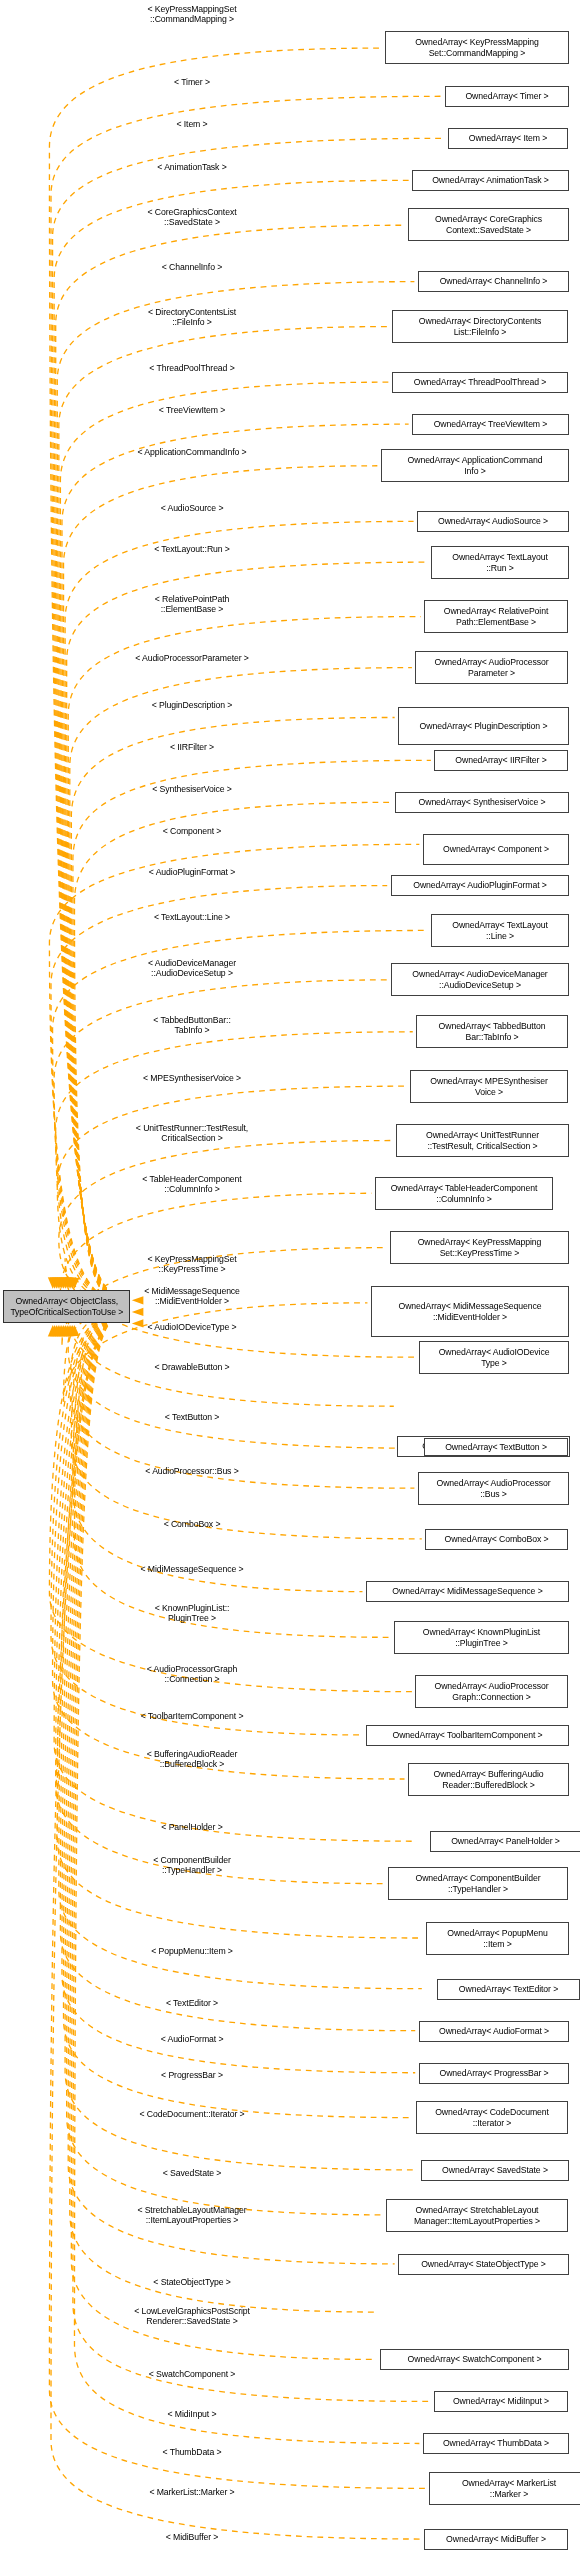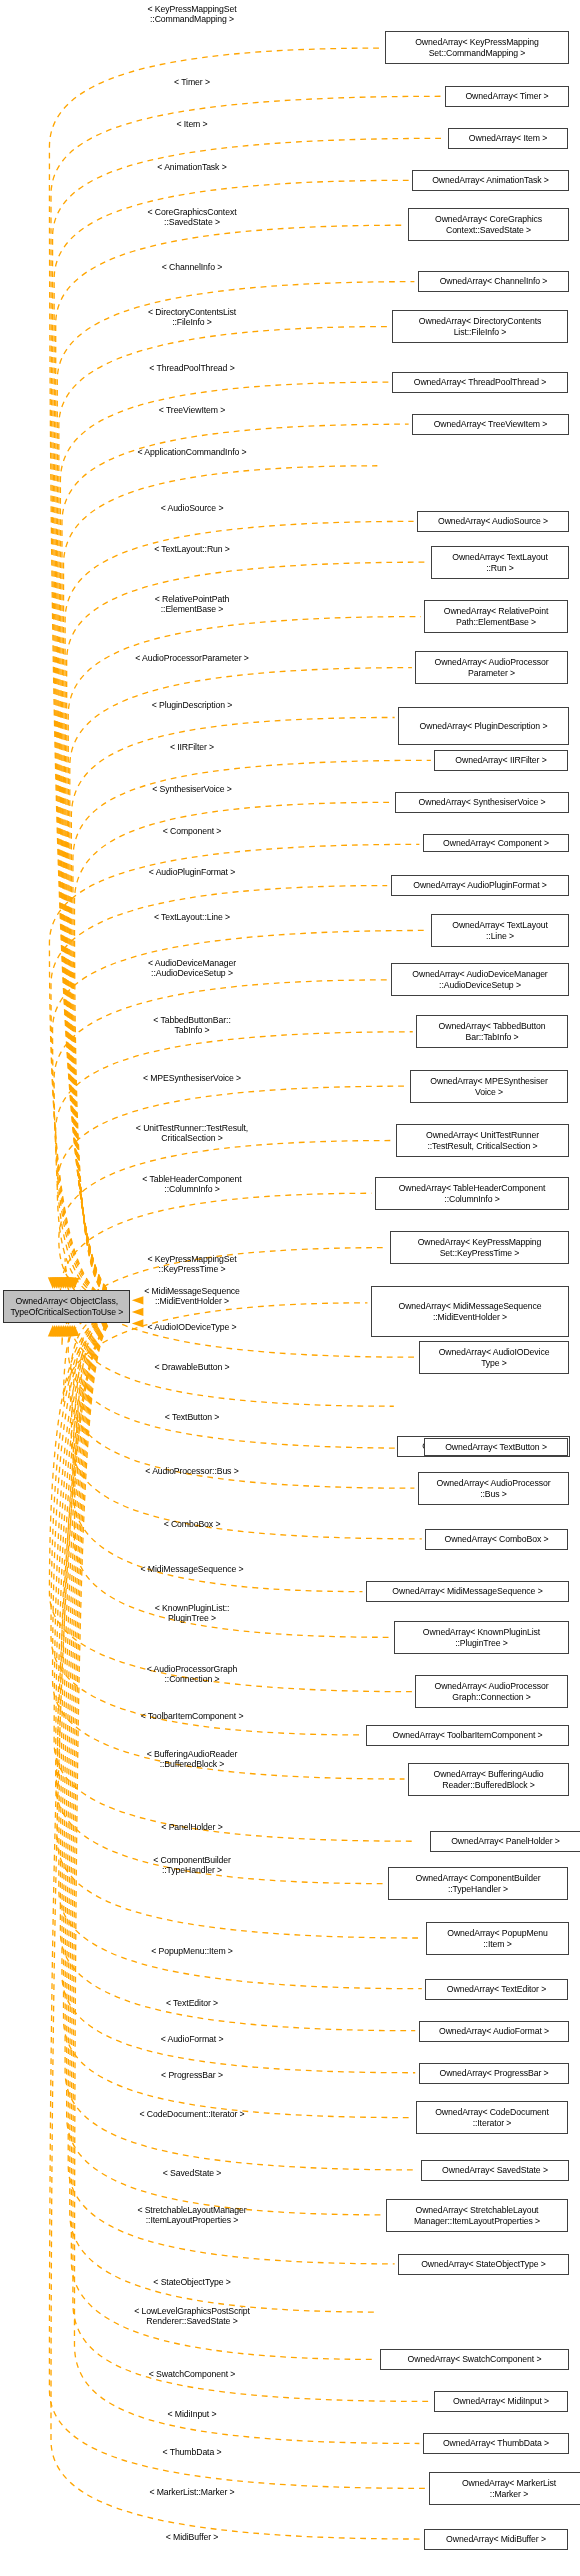--- a/index.html
+++ b/index.html
@@ -145,40 +145,42 @@
     <div class="node" style="left: 418px; top: 271px; width: 151px; height: 20.6px;">OwnedArray&lt; ChannelInfo &gt;</div>
     <div class="edge-label" style="left: 192px; top: 262px;">&lt; ChannelInfo &gt;</div>
     <div class="node" style="left: 392px; top: 310px; width: 176px; height: 33px;">OwnedArray&lt; DirectoryContents
 List::FileInfo &gt;</div>
     <div class="edge-label" style="left: 192px; top: 307px;">&lt; DirectoryContentsList
 ::FileInfo &gt;</div>
     <div class="node" style="left: 392px; top: 372px; width: 176px; height: 20.6px;">OwnedArray&lt; ThreadPoolThread &gt;</div>
     <div class="edge-label" style="left: 192px; top: 363px;">&lt; ThreadPoolThread &gt;</div>
     <div class="node" style="left: 412px; top: 414px; width: 157px; height: 20.6px;">OwnedArray&lt; TreeViewItem &gt;</div>
     <div class="edge-label" style="left: 192px; top: 405px;">&lt; TreeViewItem &gt;</div>
+    <div class="node" style="left: 381px; top: 449px; width: 188px; height: 33px;">OwnedArray&lt; ApplicationCommand
+Info &gt;</div>
     <div class="edge-label" style="left: 192px; top: 447px;">&lt; ApplicationCommandInfo &gt;</div>
     <div class="node" style="left: 417px; top: 511px; width: 152px; height: 20.6px;">OwnedArray&lt; AudioSource &gt;</div>
     <div class="edge-label" style="left: 192px; top: 503px;">&lt; AudioSource &gt;</div>
     <div class="node" style="left: 431px; top: 546px; width: 138px; height: 33px;">OwnedArray&lt; TextLayout
 ::Run &gt;</div>
     <div class="edge-label" style="left: 192px; top: 544px;">&lt; TextLayout::Run &gt;</div>
     <div class="node" style="left: 424px; top: 600px; width: 144px; height: 33px;">OwnedArray&lt; RelativePoint
 Path::ElementBase &gt;</div>
     <div class="edge-label" style="left: 192px; top: 594px;">&lt; RelativePointPath
 ::ElementBase &gt;</div>
     <div class="node" style="left: 415px; top: 651px; width: 153px; height: 33px;">OwnedArray&lt; AudioProcessor
 Parameter &gt;</div>
     <div class="edge-label" style="left: 192px; top: 653px;">&lt; AudioProcessorParameter &gt;</div>
     <div class="node" style="left: 398px; top: 707px; width: 171px; height: 38px;">OwnedArray&lt; PluginDescription &gt;</div>
     <div class="edge-label" style="left: 192px; top: 700px;">&lt; PluginDescription &gt;</div>
     <div class="node" style="left: 434px; top: 750px; width: 134px; height: 20.6px;">OwnedArray&lt; IIRFilter &gt;</div>
     <div class="edge-label" style="left: 192px; top: 742px;">&lt; IIRFilter &gt;</div>
     <div class="node" style="left: 395px; top: 792px; width: 174px; height: 20.6px;">OwnedArray&lt; SynthesiserVoice &gt;</div>
     <div class="edge-label" style="left: 192px; top: 784px;">&lt; SynthesiserVoice &gt;</div>
-    <div class="node" style="left: 423px; top: 834px; width: 146px; height: 18px;">OwnedArray&lt; Component &gt;</div>
+    <div class="node" style="left: 423px; top: 834px; width: 146px; height: 31px;">OwnedArray&lt; Component &gt;</div>
     <div class="edge-label" style="left: 192px; top: 826px;">&lt; Component &gt;</div>
     <div class="node" style="left: 391px; top: 875px; width: 178px; height: 20.6px;">OwnedArray&lt; AudioPluginFormat &gt;</div>
     <div class="edge-label" style="left: 192px; top: 867px;">&lt; AudioPluginFormat &gt;</div>
     <div class="node" style="left: 431px; top: 914px; width: 138px; height: 33px;">OwnedArray&lt; TextLayout
 ::Line &gt;</div>
     <div class="edge-label" style="left: 192px; top: 912px;">&lt; TextLayout::Line &gt;</div>
     <div class="node" style="left: 391px; top: 963px; width: 178px; height: 33px;">OwnedArray&lt; AudioDeviceManager
 ::AudioDeviceSetup &gt;</div>
     <div class="edge-label" style="left: 192px; top: 958px;">&lt; AudioDeviceManager
 ::AudioDeviceSetup &gt;</div>
@@ -186,21 +188,21 @@
 Bar::TabInfo &gt;</div>
     <div class="edge-label" style="left: 192px; top: 1015px;">&lt; TabbedButtonBar::
 TabInfo &gt;</div>
     <div class="node" style="left: 410px; top: 1070px; width: 158px; height: 33px;">OwnedArray&lt; MPESynthesiser
 Voice &gt;</div>
     <div class="edge-label" style="left: 192px; top: 1073px;">&lt; MPESynthesiserVoice &gt;</div>
     <div class="node" style="left: 396px; top: 1124px; width: 173px; height: 33px;">OwnedArray&lt; UnitTestRunner
 ::TestResult, CriticalSection &gt;</div>
     <div class="edge-label" style="left: 192px; top: 1123px;">&lt; UnitTestRunner::TestResult,
 CriticalSection &gt;</div>
-    <div class="node" style="left: 375px; top: 1177px; width: 194px; height: 33px;">OwnedArray&lt; TableHeaderComponent
+    <div class="node" style="left: 375px; top: 1177px; width: 178px; height: 33px;">OwnedArray&lt; TableHeaderComponent
 ::ColumnInfo &gt;</div>
     <div class="edge-label" style="left: 192px; top: 1174px;">&lt; TableHeaderComponent
 ::ColumnInfo &gt;</div>
     <div class="node" style="left: 390px; top: 1231px; width: 179px; height: 33px;">OwnedArray&lt; KeyPressMapping
 Set::KeyPressTime &gt;</div>
     <div class="edge-label" style="left: 192px; top: 1254px;">&lt; KeyPressMappingSet
 ::KeyPressTime &gt;</div>
     <div class="node" style="left: 371px; top: 1286px; width: 198px; height: 51px;">OwnedArray&lt; MidiMessageSequence
 ::MidiEventHolder &gt;</div>
     <div class="edge-label" style="left: 192px; top: 1286px;">&lt; MidiMessageSequence
@@ -235,21 +237,21 @@
 ::BufferedBlock &gt;</div>
     <div class="node" style="left: 418px; top: 1831px; width: 151px; height: 20.6px; margin-left: 12px;">OwnedArray&lt; PanelHolder &gt;</div>
     <div class="edge-label" style="left: 192px; top: 1822px;">&lt; PanelHolder &gt;</div>
     <div class="node" style="left: 388px; top: 1867px; width: 180px; height: 33px;">OwnedArray&lt; ComponentBuilder
 ::TypeHandler &gt;</div>
     <div class="edge-label" style="left: 192px; top: 1855px;">&lt; ComponentBuilder
 ::TypeHandler &gt;</div>
     <div class="node" style="left: 426px; top: 1922px; width: 143px; height: 33px;">OwnedArray&lt; PopupMenu
 ::Item &gt;</div>
     <div class="edge-label" style="left: 192px; top: 1946px;">&lt; PopupMenu::Item &gt;</div>
-    <div class="node" style="left: 425px; top: 1979px; width: 143px; height: 20.6px;">OwnedArray&lt; TextEditor &gt;</div>
+    <div class="node" style="left: 437px; top: 1979px; width: 143px; height: 20.6px;">OwnedArray&lt; TextEditor &gt;</div>
     <div class="edge-label" style="left: 192px; top: 1998px;">&lt; TextEditor &gt;</div>
     <div class="node" style="left: 419px; top: 2021px; width: 150px; height: 20.6px;">OwnedArray&lt; AudioFormat &gt;</div>
     <div class="edge-label" style="left: 192px; top: 2034px;">&lt; AudioFormat &gt;</div>
     <div class="node" style="left: 419px; top: 2063px; width: 150px; height: 20.6px;">OwnedArray&lt; ProgressBar &gt;</div>
     <div class="edge-label" style="left: 192px; top: 2070px;">&lt; ProgressBar &gt;</div>
     <div class="node" style="left: 416px; top: 2101px; width: 152px; height: 33px;">OwnedArray&lt; CodeDocument
 ::Iterator &gt;</div>
     <div class="edge-label" style="left: 192px; top: 2109px;">&lt; CodeDocument::Iterator &gt;</div>
     <div class="node" style="left: 421px; top: 2160px; width: 148px; height: 20.6px;">OwnedArray&lt; SavedState &gt;</div>
     <div class="edge-label" style="left: 192px; top: 2168px;">&lt; SavedState &gt;</div>

